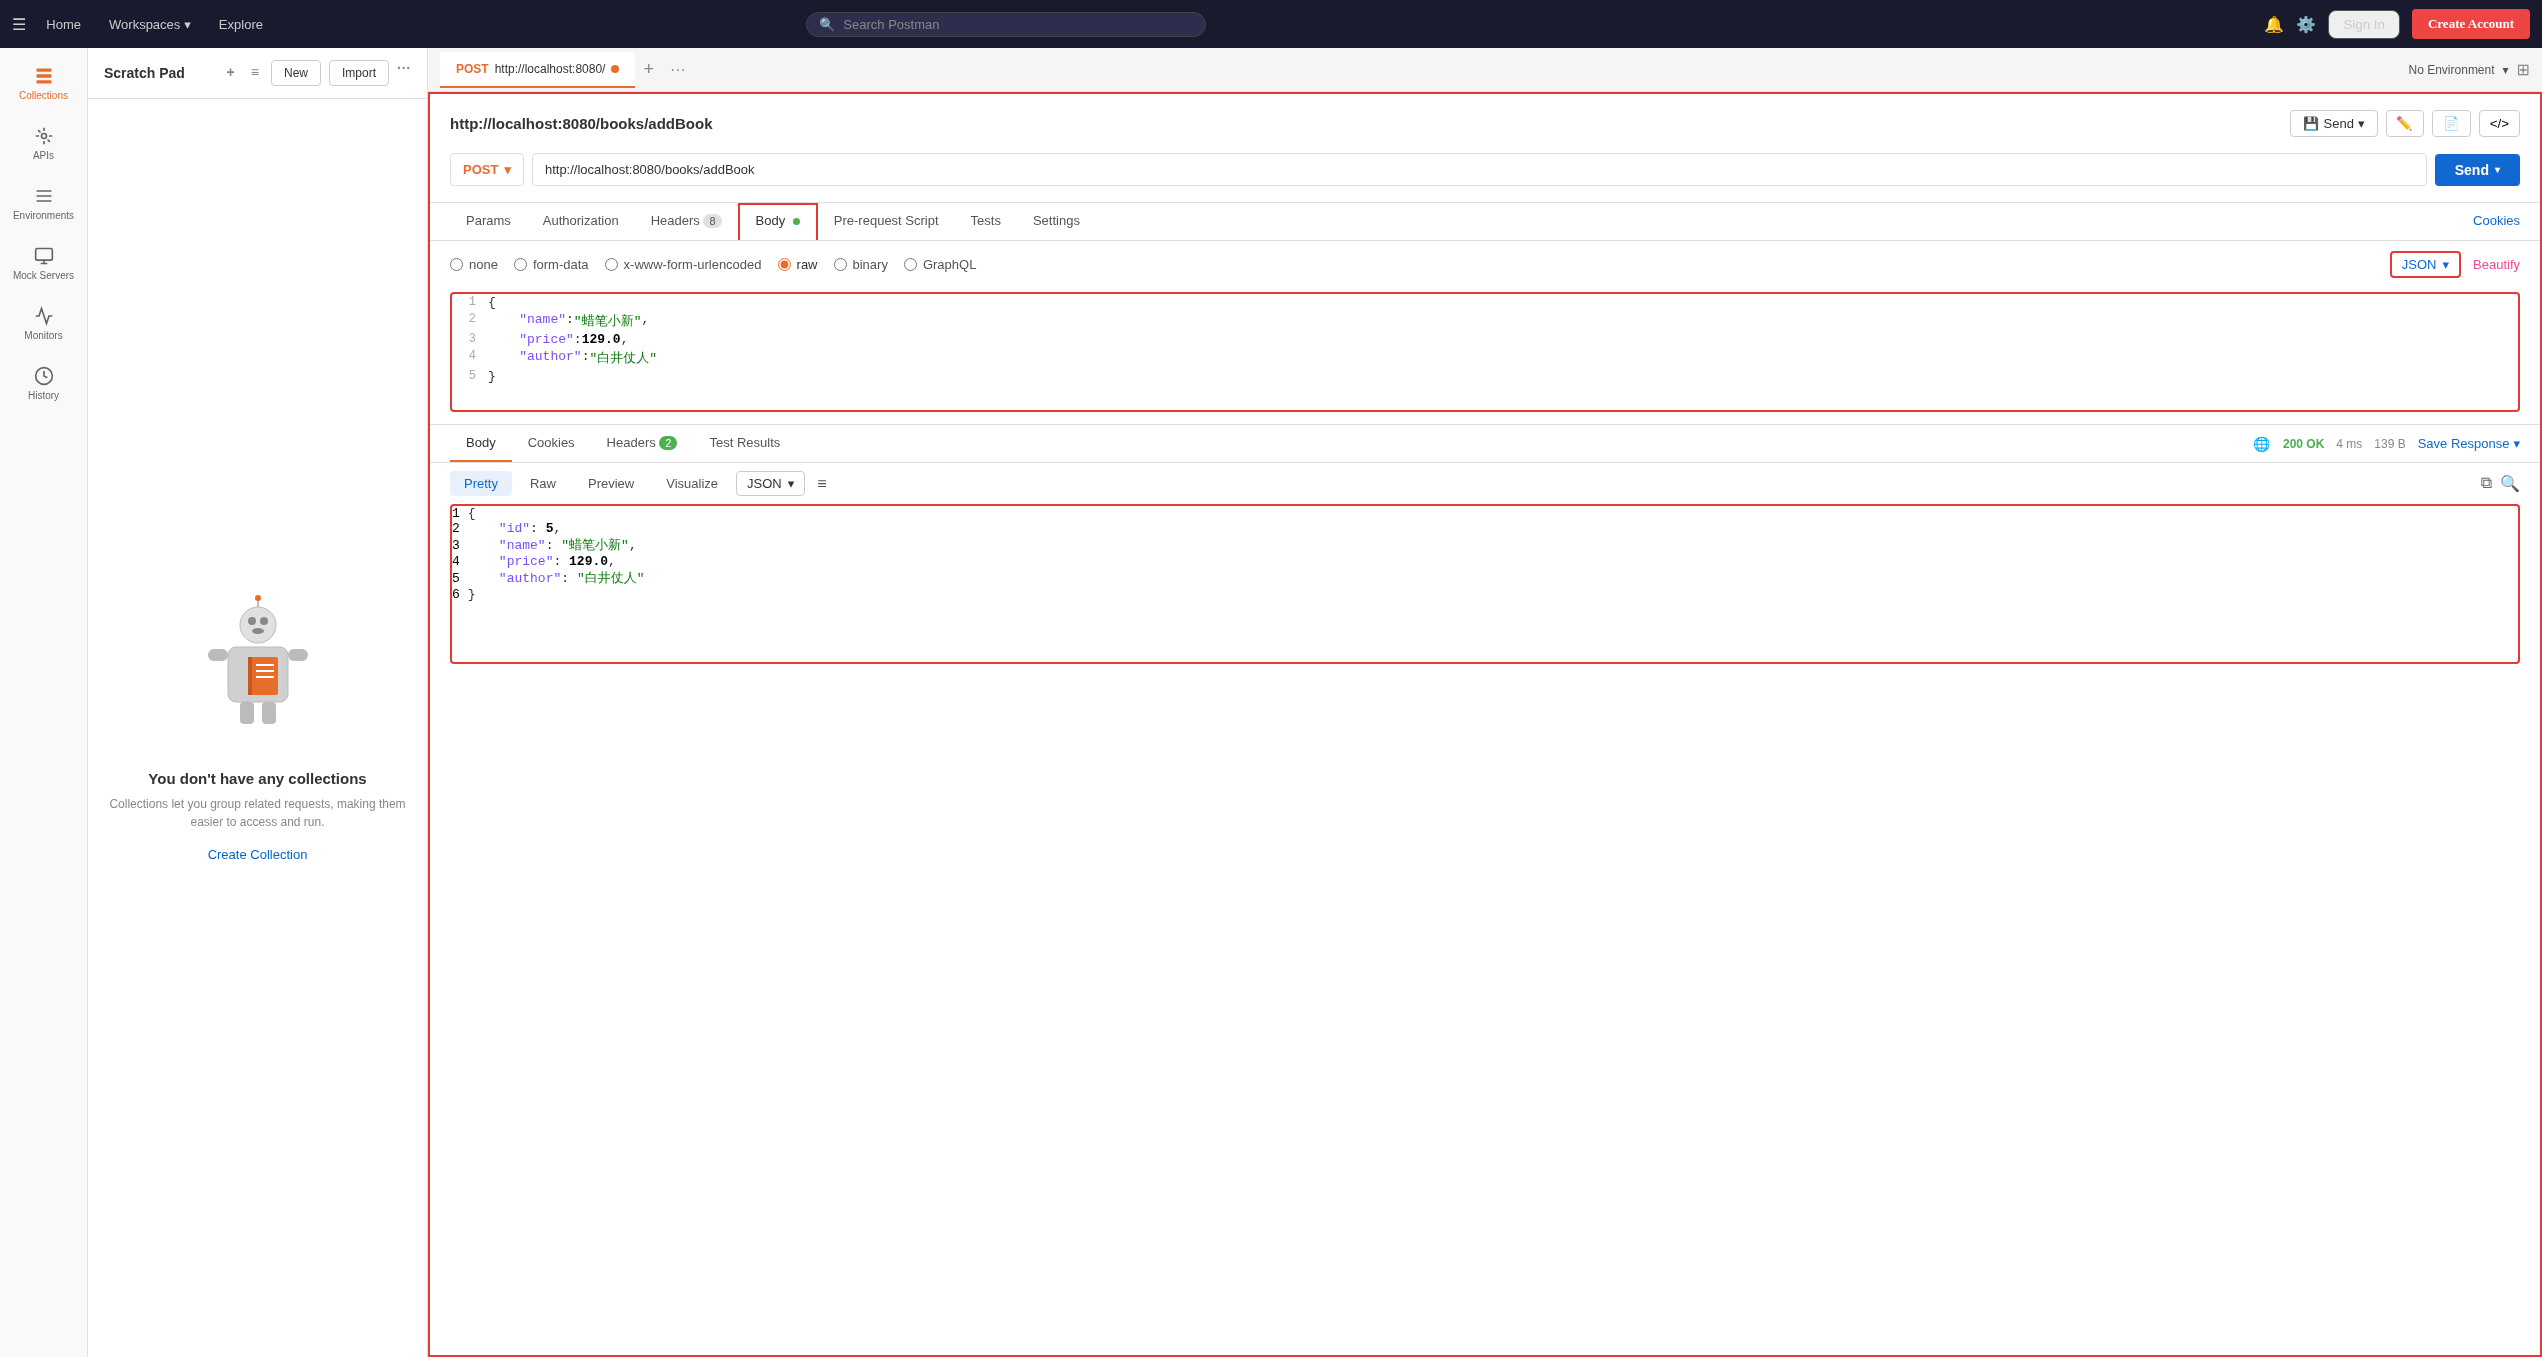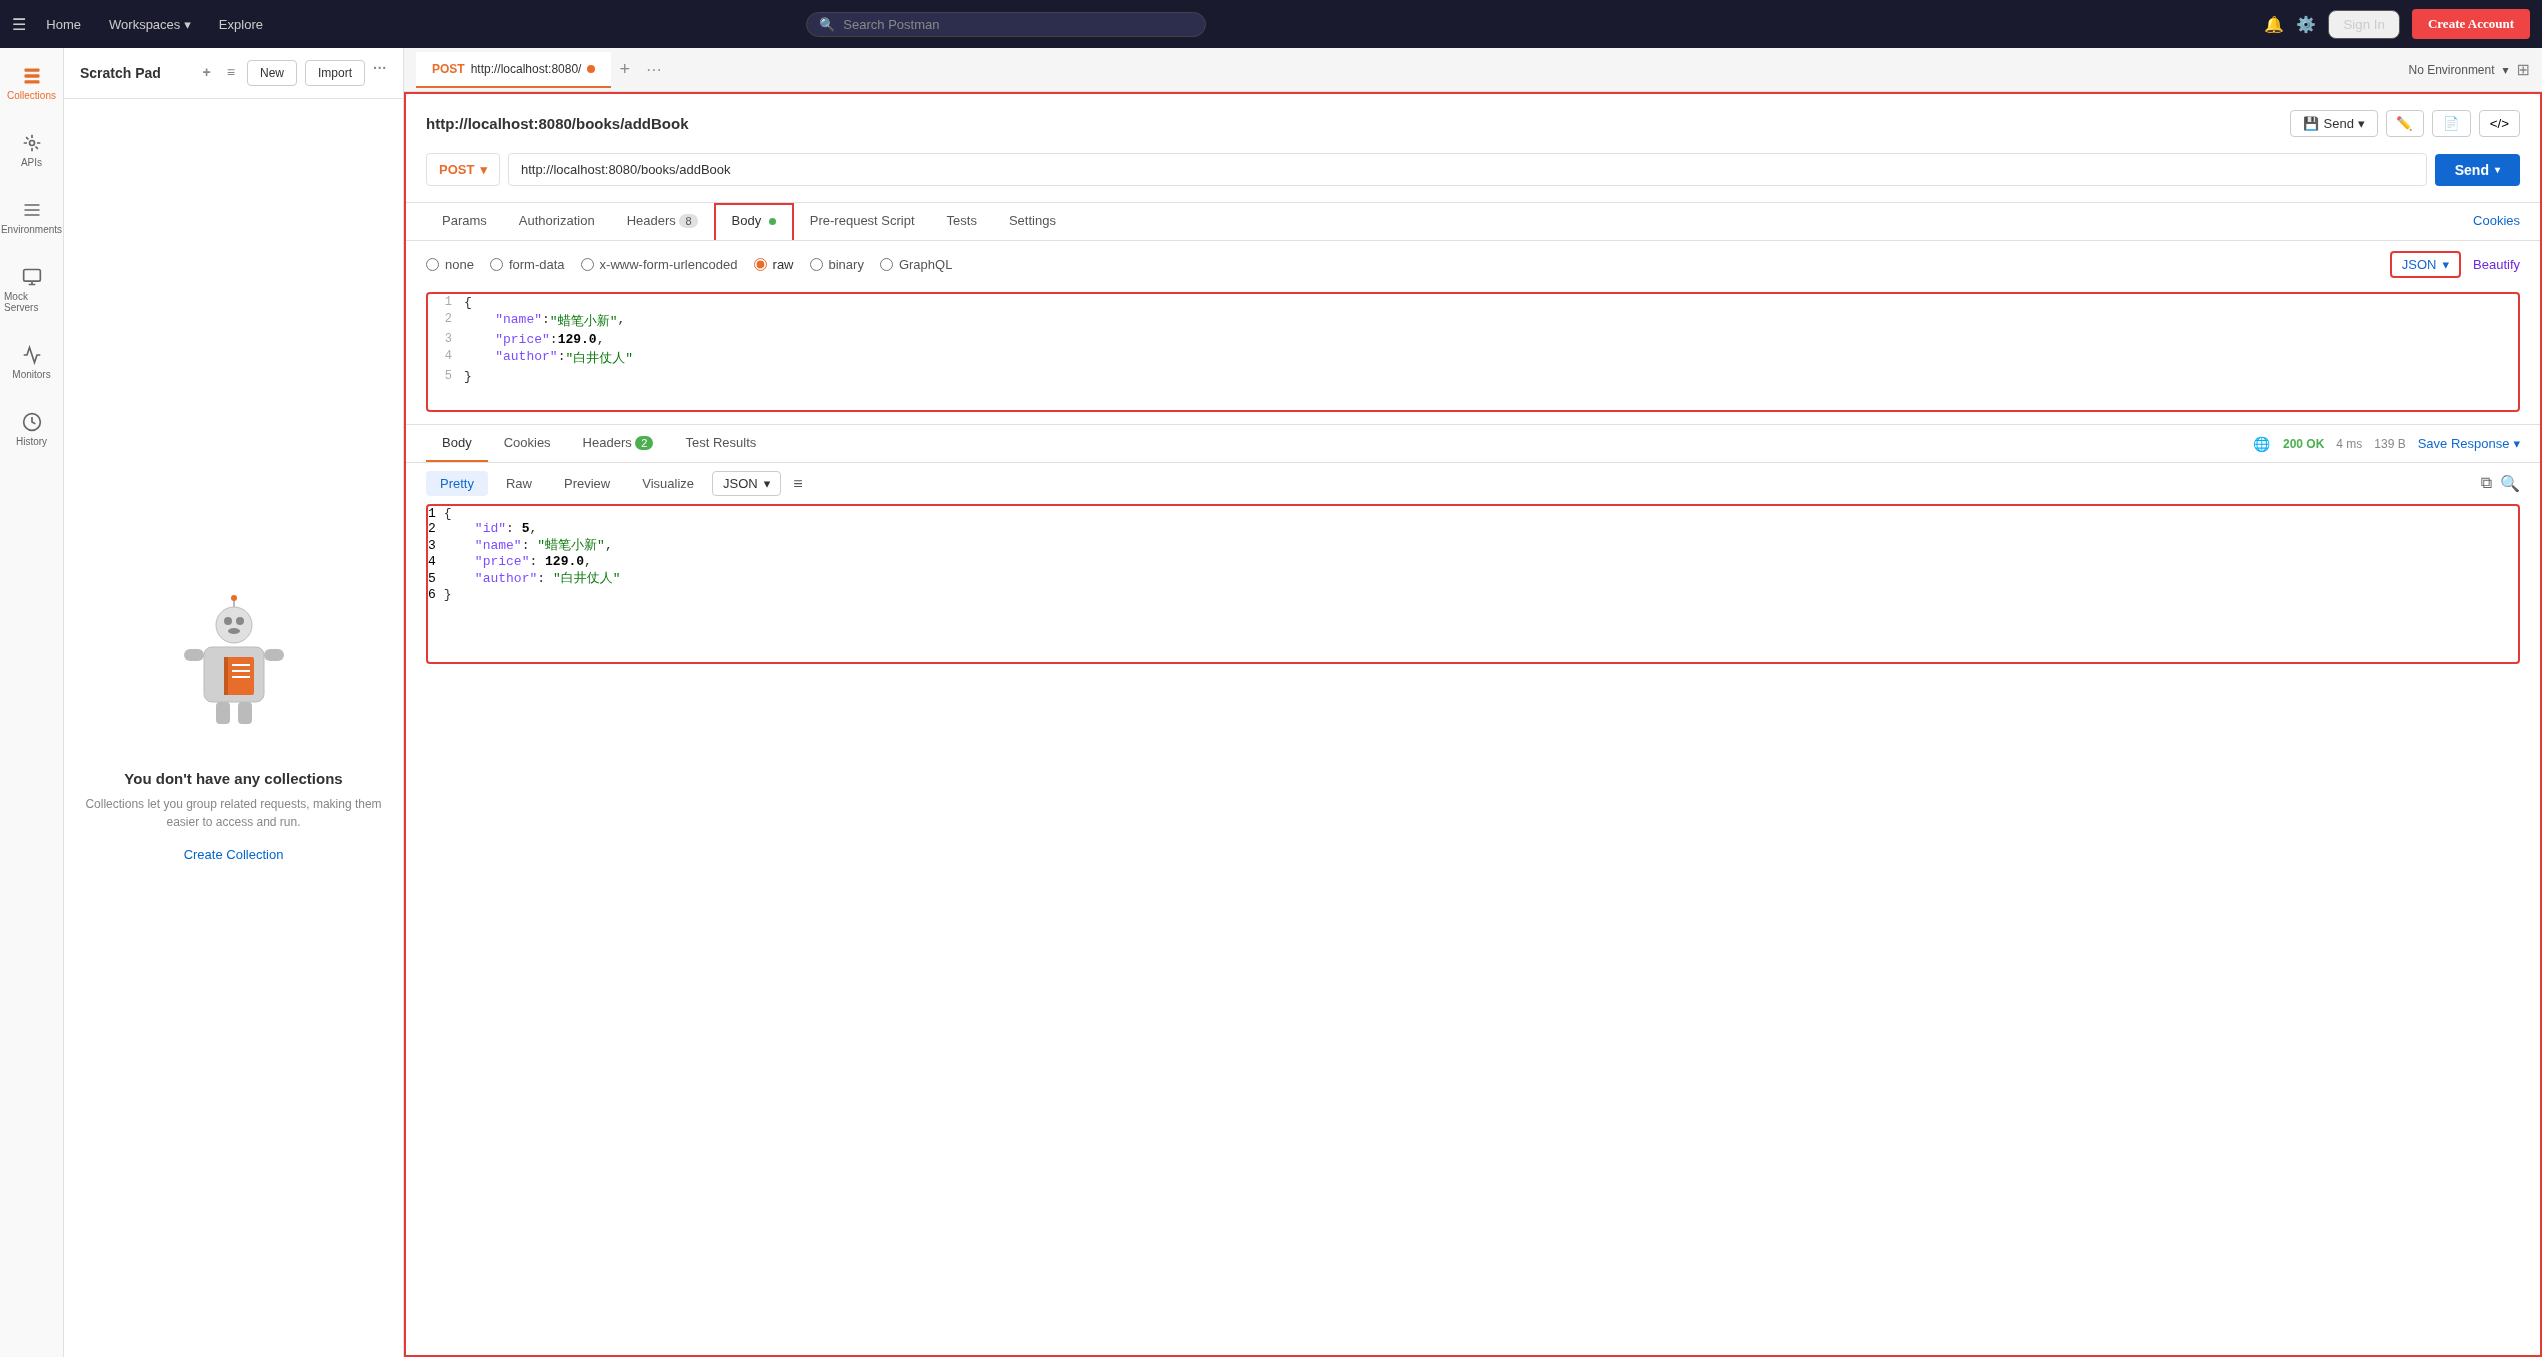--- a/index.html
+++ b/index.html
@@ -22,22 +22,22 @@
     .top-nav .nav-actions { display: flex; align-items: center; gap: 12px; margin-left: auto; }
     .top-nav .sign-in { color: #ccc; cursor: pointer; padding: 6px 14px; border: 1px solid #555; border-radius: 8px; }
     .top-nav .create-account { background: #ef4444; color: #fff; border: none; border-radius: 4px; padding: 7px 16px; cursor: pointer; font-weight: 600; font-size: 13px; font-family: Liberation Serif, serif; }
     .icon-btn { color: #ccc; font-size: 16px; cursor: pointer; position: relative; }
 
     
     .main-layout { display: flex; height: calc(100vh - 48px); }
 
     
     .sidebar-icons {
-      width: 64px; background: #f9f9f9; border-right: 1px solid #e0e0e0;
-      display: flex; flex-direction: column; align-items: center; padding: 8px 0; gap: 12px;
+      width: 88px; background: #f9f9f9; border-right: 1px solid #e0e0e0;
+      display: flex; flex-direction: column; align-items: center; padding: 8px 0; gap: 5px;
     }
     .sidebar-icon-item {
       display: flex; flex-direction: column; align-items: center; padding: 10px 4px;
       cursor: pointer; width: 100%; color: #666; font-size: 10px; gap: 4px;
     }
     .sidebar-icon-item.active { color: #e96d2a; }
     .sidebar-icon-item svg { width: 20px; height: 20px; }
 
     
     .scratch-pad-panel {
@@ -116,21 +116,21 @@
 
     
     .body-options { display: flex; align-items: center; gap: 16px; padding: 10px 20px; background: #fff; }
     .radio-option { display: flex; align-items: center; gap: 6px; cursor: pointer; font-size: 13px; color: #555; }
     .radio-option input[type=radio] { accent-color: #e96d2a; }
     .radio-option.selected { color: #333; }
     .json-select {
       display: flex; align-items: center; gap: 6px; border: 2px solid #e53935; border-radius: 4px;
       padding: 4px 10px; cursor: pointer; font-size: 13px; color: #1068d0; font-weight: 500; margin-left: auto;
     }
-    .beautify-link { color: #6d28d9; font-size: 13px; cursor: pointer; }
+    .beautify-link { color: #ec4899; font-size: 13px; cursor: pointer; }
 
     
     .code-editor {
       margin: 8px 20px; border: 2px solid #e53935; border-radius: 4px;
       font-family: 'Courier New', monospace; font-size: 13px;
       background: #fff; min-height: 130px; overflow: auto;
     }
     .code-editor .line { display: flex; padding: 1px 0; }
     .code-editor .line-num { width: 36px; text-align: right; color: #aaa; padding-right: 12px; user-select: none; font-size: 12px; }
     .code-key { color: #7c4dff; }

